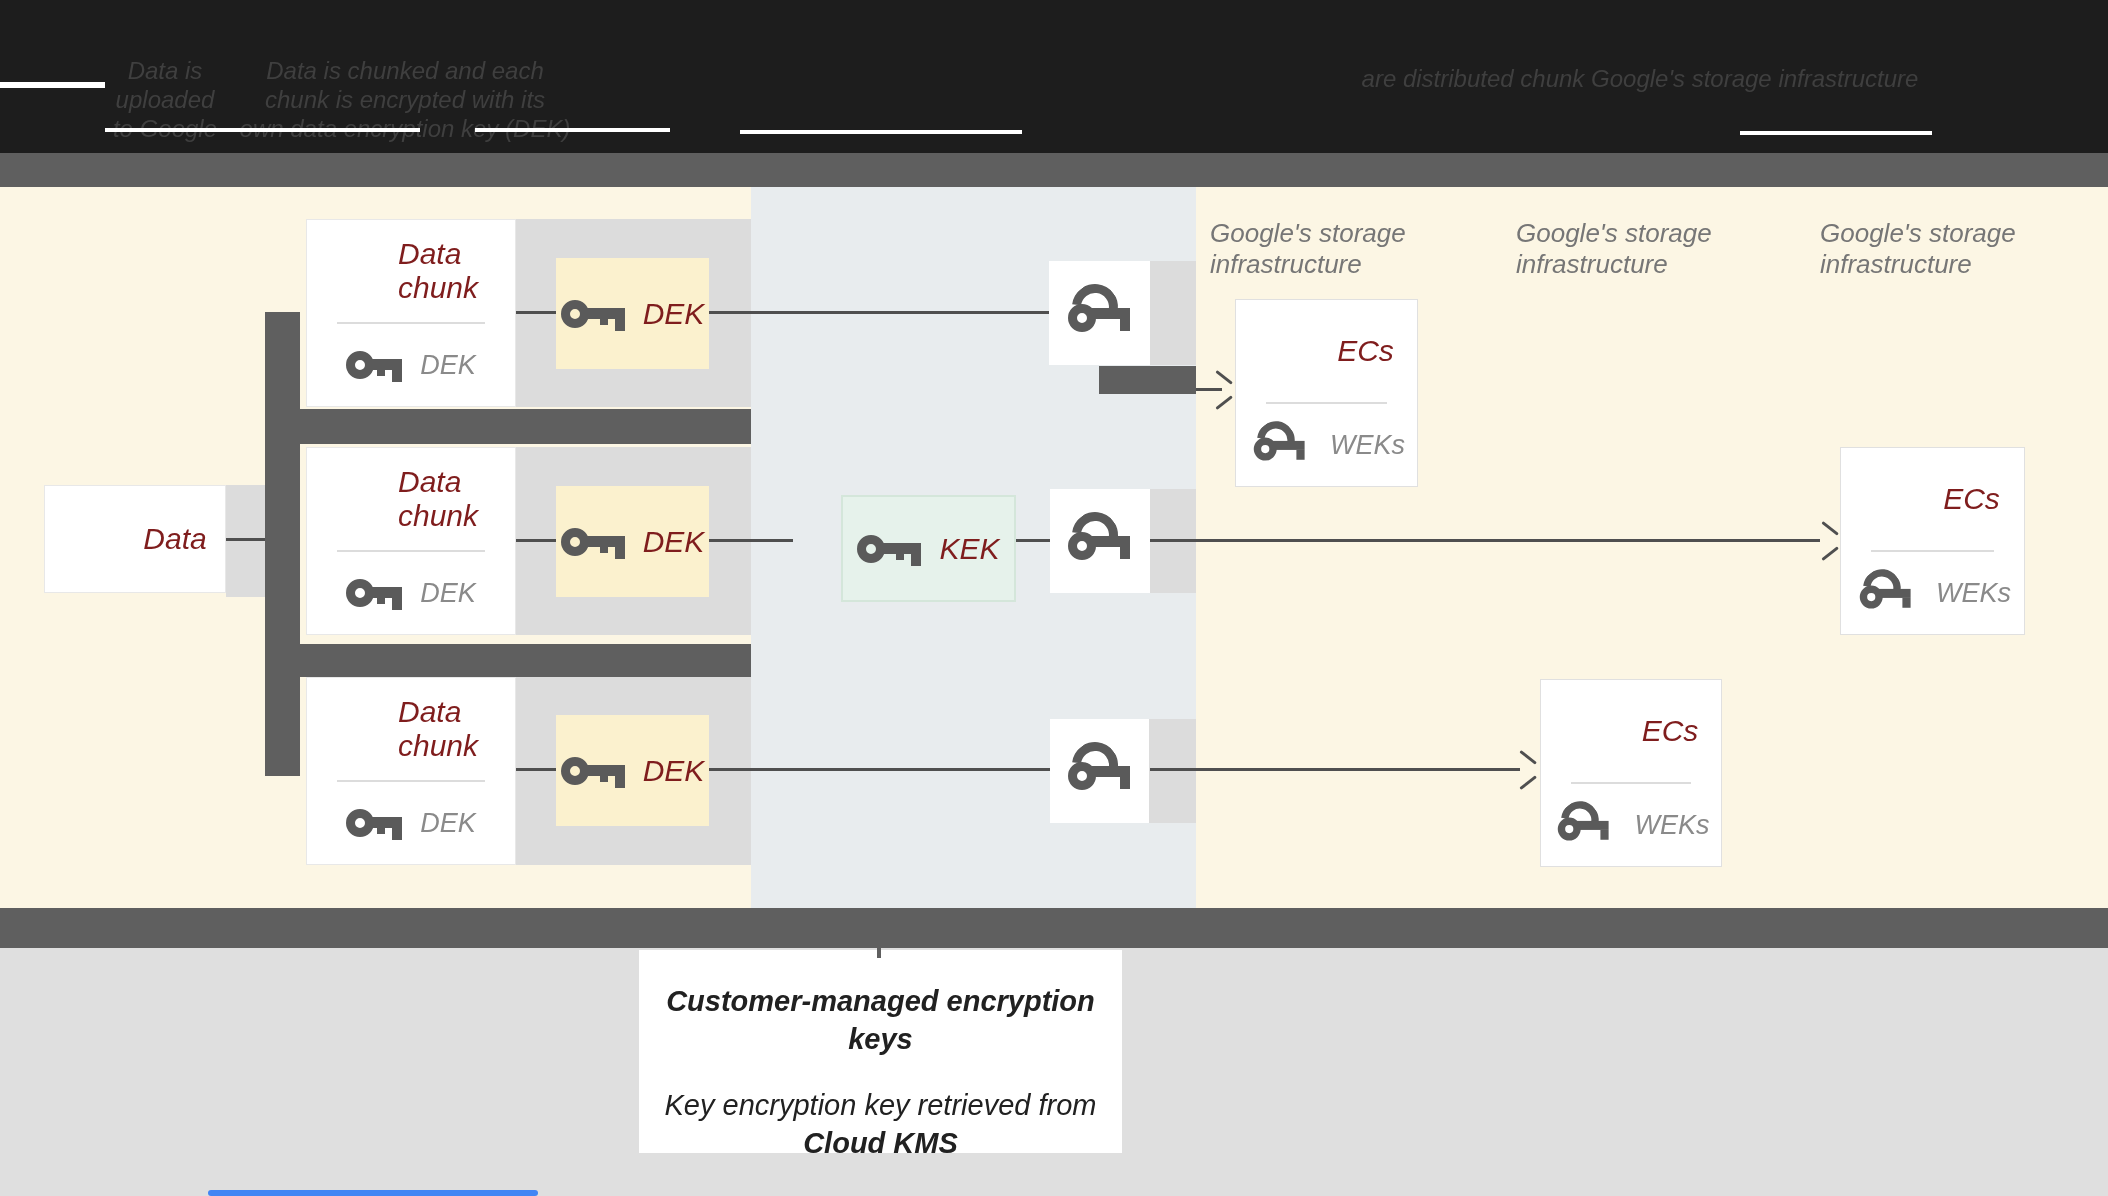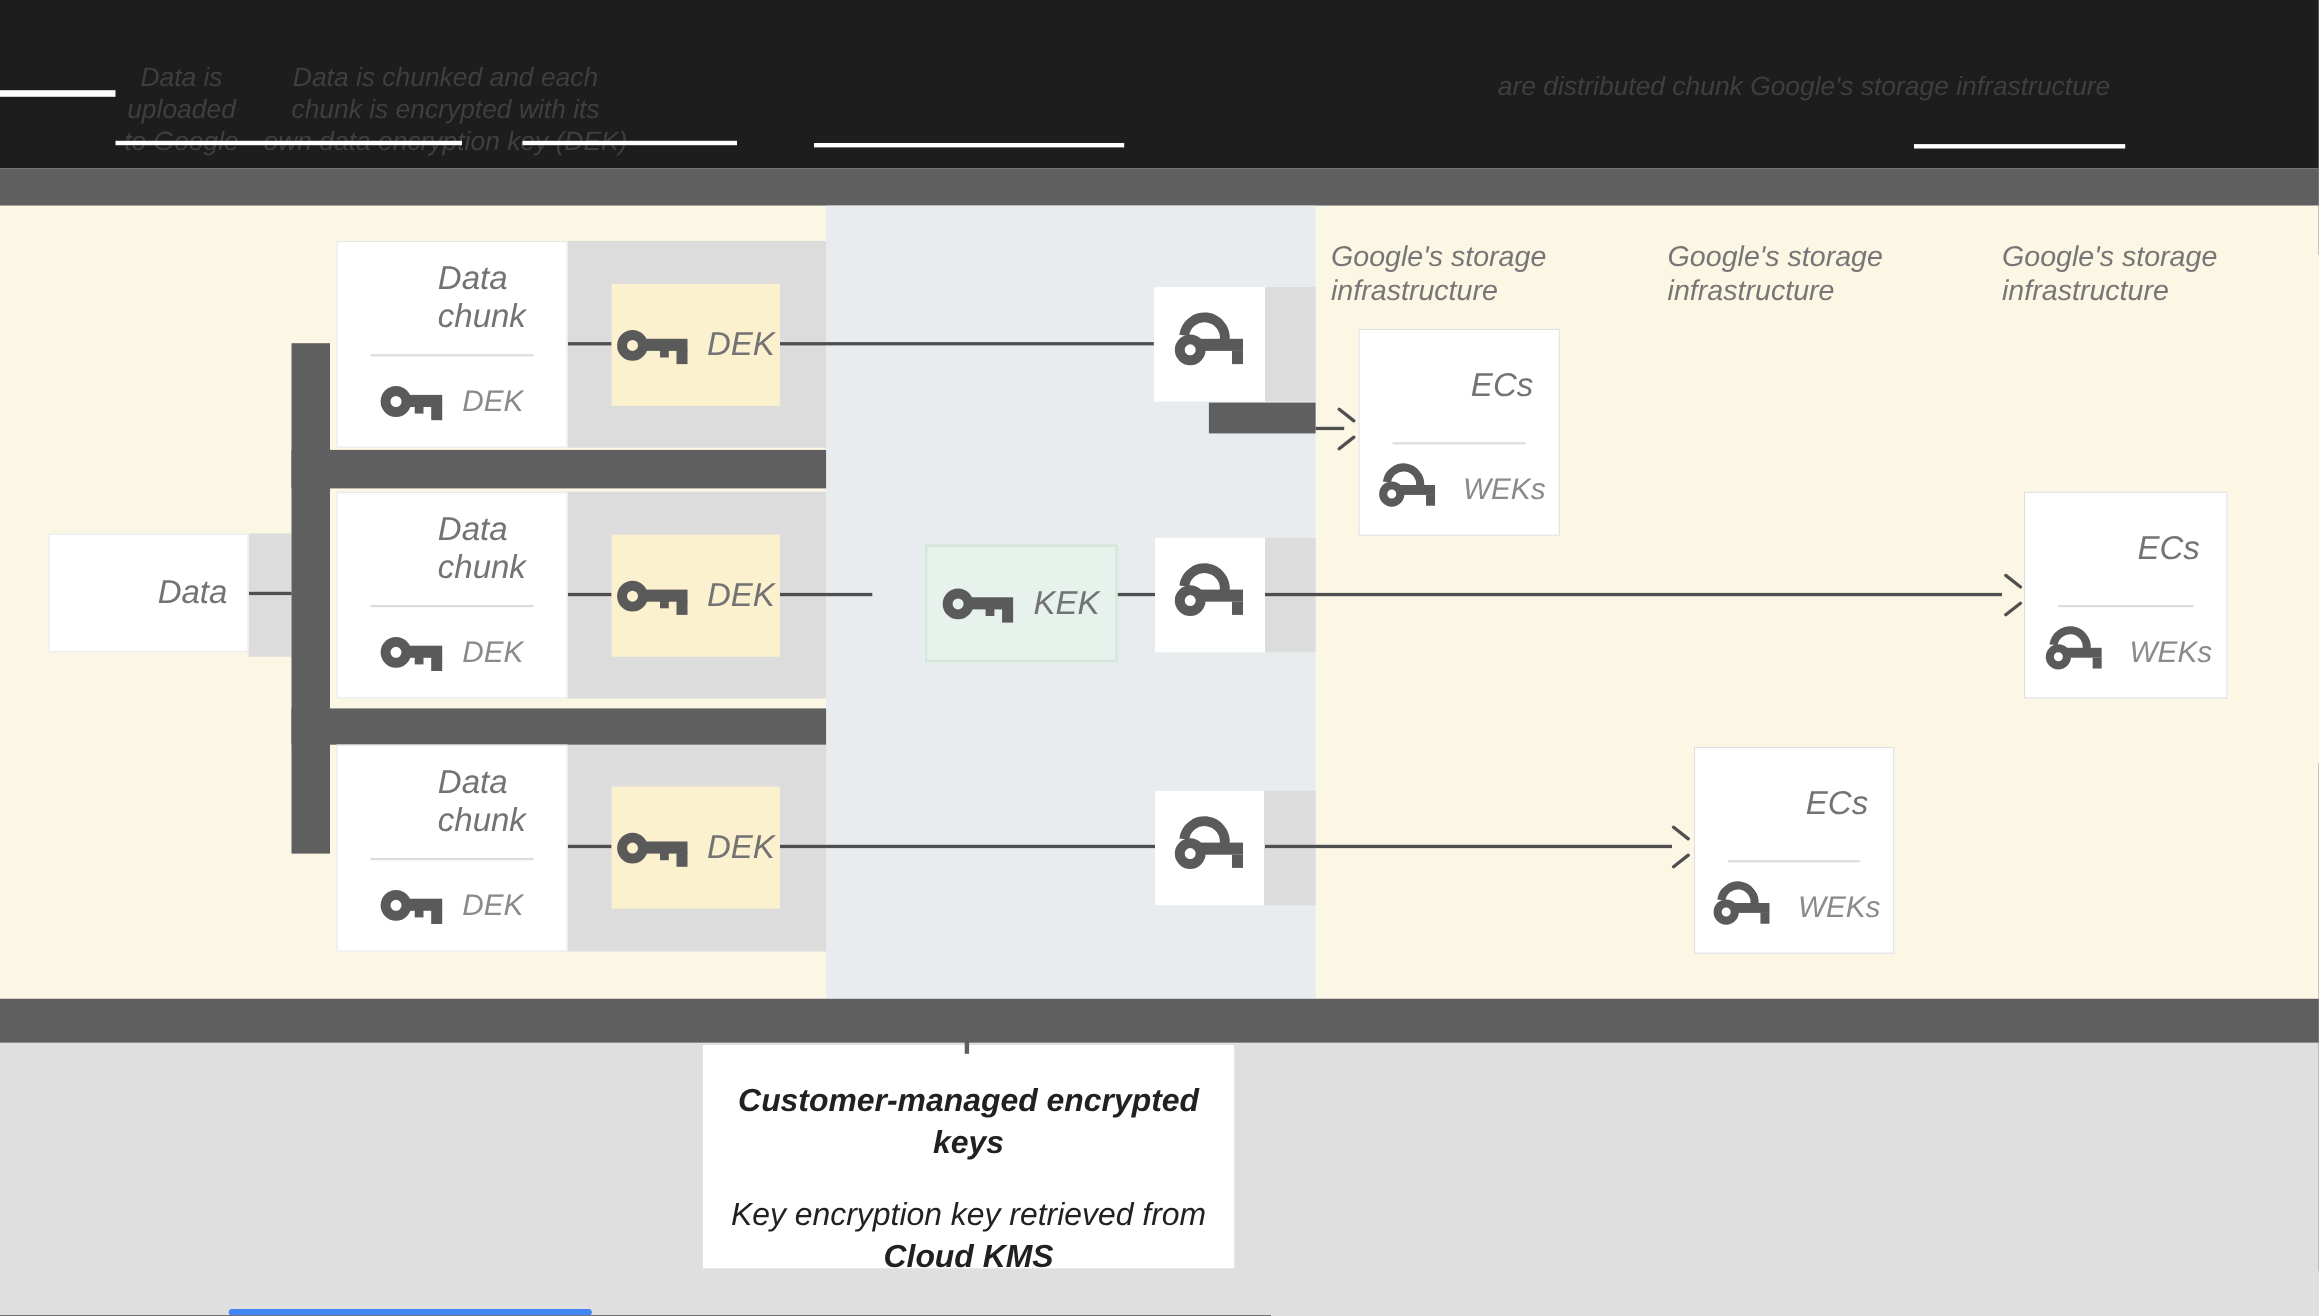--- a/index.html
+++ b/index.html
@@ -19,21 +19,21 @@
   .diagram{left:0;top:187px;width:2108px;height:721px;background:#fcf6e4;}
   .blueband{position:absolute;left:751px;top:0;width:445px;height:721px;background:#e8ecee;}
   .strip{position:absolute;background:#dcdcdc;}
   .dark{background:#5f5f5f;}
   .hline{position:absolute;height:3px;background:#4f4f4f;}
   .card{position:absolute;background:#ffffff;border:1px solid #e8e8e8;box-sizing:border-box;
         display:flex;flex-direction:column;}
   .card .ctop{height:55%;display:flex;align-items:center;justify-content:center;gap:20px;}
   .card .cdiv{height:2px;background:#dcdcdc;margin:0 30px;}
   .card .cbot{flex:1;display:flex;align-items:center;justify-content:center;gap:18px;}
-  .title{font-size:30px;line-height:34px;color:#737373;}
+  .title{font-size:30px;line-height:34px;color:#7f1d1d;}
   .subl{font-size:27px;color:#8a8a8a;}
   .plain-box{position:absolute;display:flex;align-items:center;justify-content:center;gap:18px;
              box-sizing:border-box;}
   .databox{background:#fff;border:1px solid #e8e8e8;gap:22px;}
   .dekbox{background:#fbf1ce;}
   .kekbox{background:#e6f2eb;border:2px solid #d4e6da;margin-left:48px;}
   .keysq{background:#fff;}
   .storage{position:absolute;font-size:26px;line-height:31px;color:#767676;}
 
   
@@ -312,20 +312,20 @@
         <span class="subl">WEKs</span>
       </div>
     </div>
   </div>
 
   <div class="abs band" style="top:908px;height:40px;"></div>
 
   <div class="abs" style="left:0;top:948px;width:2108px;height:248px;background:#dfdfdf;"></div>
   <div class="abs tick"></div>
   <div class="abs caption">
-    <div class="b">Customer-managed encrypted keys</div>
+    <div class="b">Customer-managed encryption keys</div>
     <div class="gap"></div>
     <div>Key encryption key retrieved from</div>
     <div class="b">Cloud KMS</div>
   </div>
   <div class="abs scrollthumb"></div>
 
 </div>
 
 </body></html>

